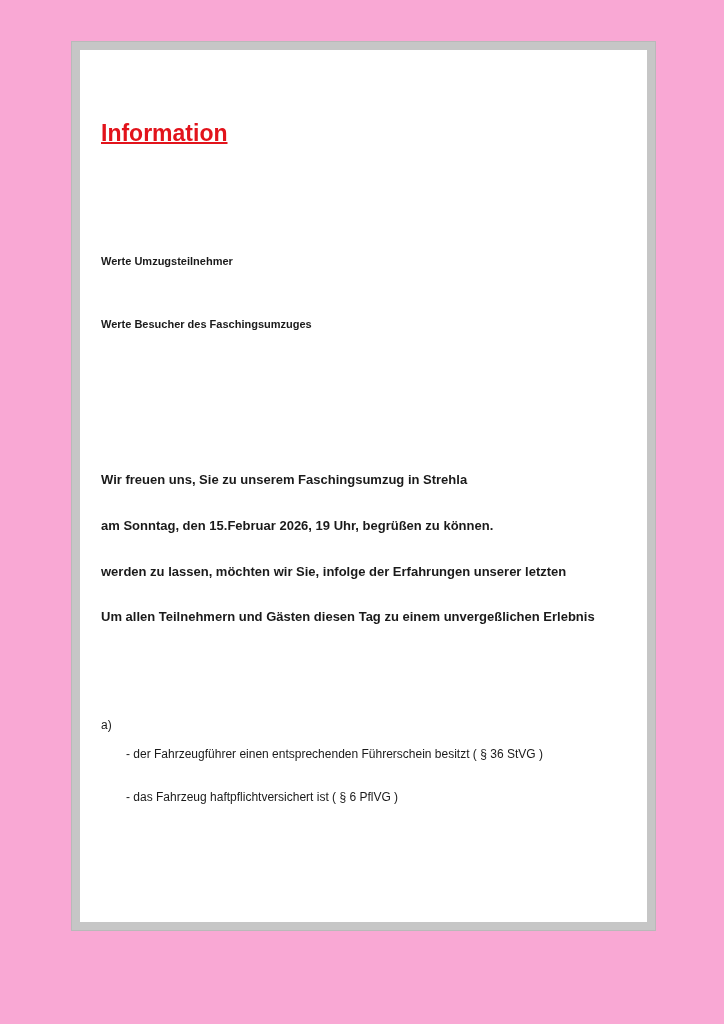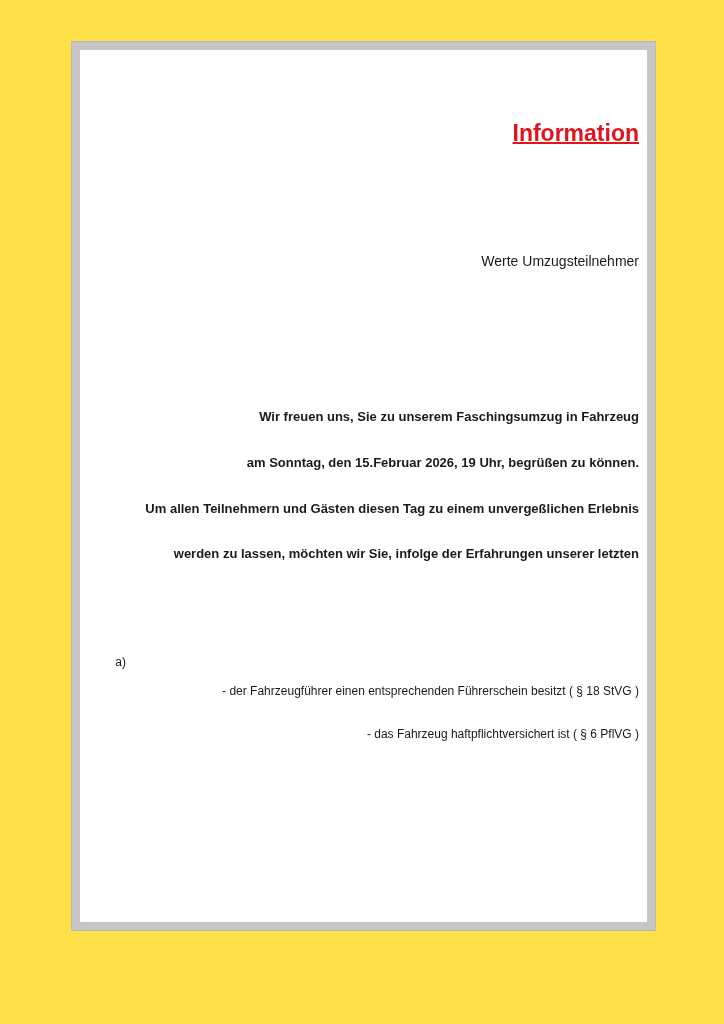--- a/index.html
+++ b/index.html
@@ -8,23 +8,22 @@
     background: #ffffff;
     width: 724px;
     height: 1024px;
     font-family: "Liberation Sans", "DejaVu Sans", sans-serif;
     color: #1a1a1a;
   }
   .page {
     position: relative;
     width: 724px;
     height: 1024px;
-    background: #fde047;
+    background: #f9a8d4;
     overflow: hidden;
-    text-align: right;
   }
   .frame {
     position: absolute;
     left: 72px;
     top: 42px;
     width: 583px;
     height: 888px;
     box-sizing: border-box;
     border: 8px solid #c6c6c6;
     box-shadow: 0 0 0 1px #b9b9b9;
@@ -37,22 +36,22 @@
   }
   .doc-title {
     font-size: 23px;
     font-weight: bold;
     color: #e2131b;
     text-decoration: underline;
     text-decoration-thickness: 2px;
     margin: 2px 0 8px 0;
   }
   .salutation {
-    font-size: 14px;
-    font-weight: normal;
+    font-size: 11px;
+    font-weight: bold;
     line-height: 21px;
   }
   .intro {
     margin-top: 11px;
     font-size: 13px;
     font-weight: bold;
     line-height: 15.2px;
   }
   .list-item {
     display: flex;
@@ -69,33 +68,34 @@
 <body>
 
 <div class="page">
   <div class="frame">
     <div class="content">
 
       <div class="doc-title">Information</div>
 
       <div class="salutation">
         <div>Werte Umzugsteilnehmer</div>
+        <div>Werte Besucher des Faschingsumzuges</div>
       </div>
 
       <div class="intro">
-        <div>Wir freuen uns, Sie zu unserem Faschingsumzug in Fahrzeug</div>
+        <div>Wir freuen uns, Sie zu unserem Faschingsumzug in Strehla</div>
         <div>am Sonntag, den 15.Februar 2026, 19 Uhr, begrüßen zu können.</div>
+        <div>werden zu lassen, möchten wir Sie, infolge der Erfahrungen unserer letzten</div>
         <div>Um allen Teilnehmern und Gästen diesen Tag zu einem unvergeßlichen Erlebnis</div>
-        <div>werden zu lassen, möchten wir Sie, infolge der Erfahrungen unserer letzten</div>
       </div>
 
       <div class="list-item item-a">
         <div class="marker">a)</div>
         <div class="item-body">
-          <div>- der Fahrzeugführer einen entsprechenden Führerschein besitzt ( § 18 StVG )</div>
+          <div>- der Fahrzeugführer einen entsprechenden Führerschein besitzt ( § 36 StVG )</div>
           <div>- das Fahrzeug haftpflichtversichert ist ( § 6 PflVG )</div>
           
           
           
           
           
           
         </div>
       </div>
 

